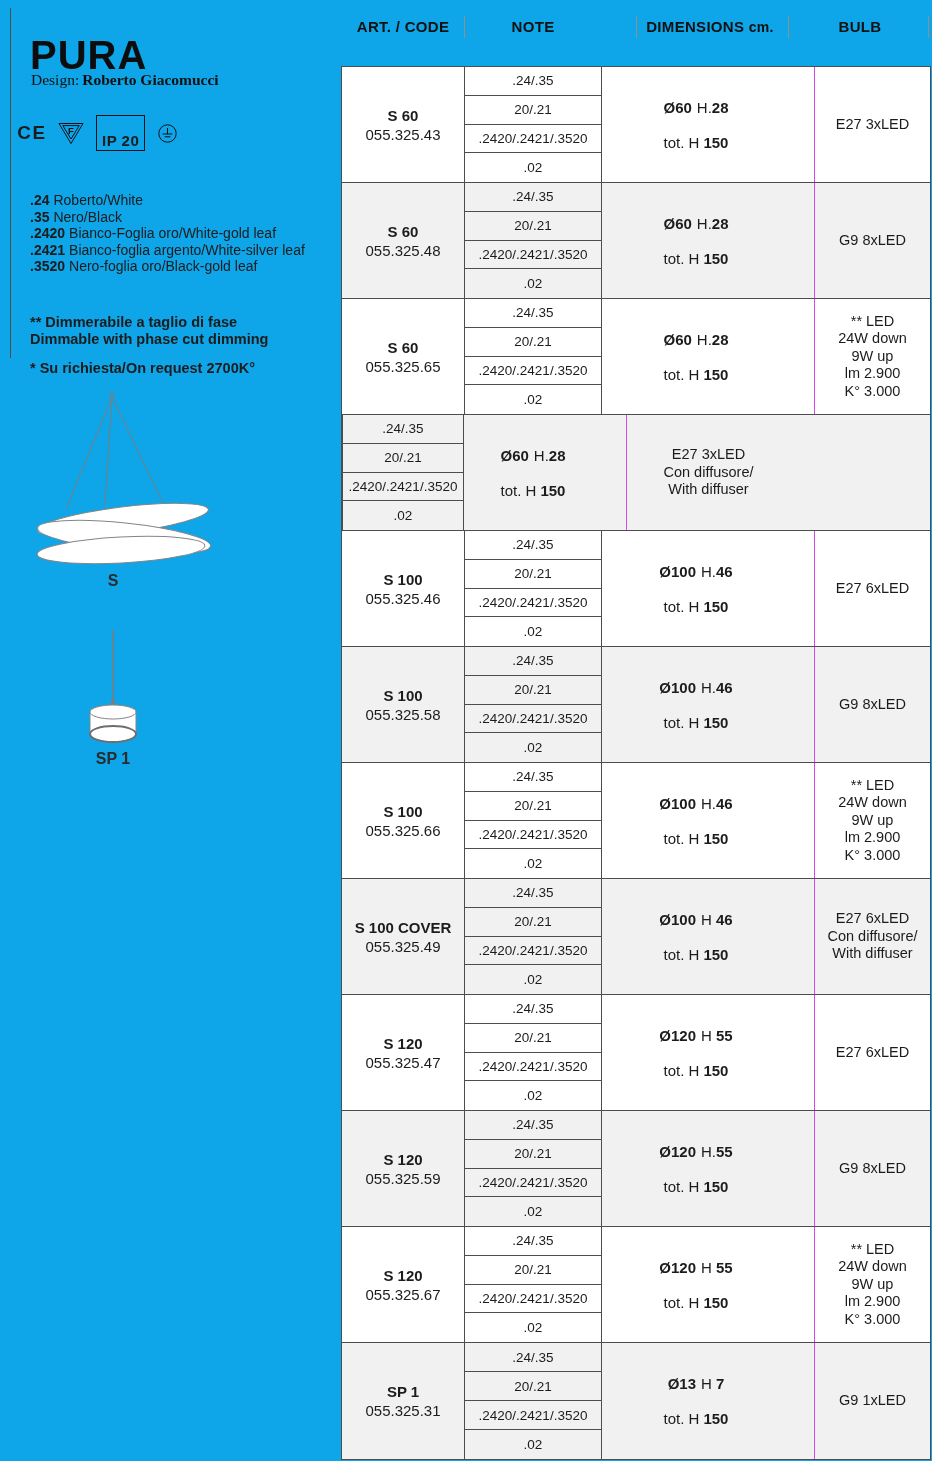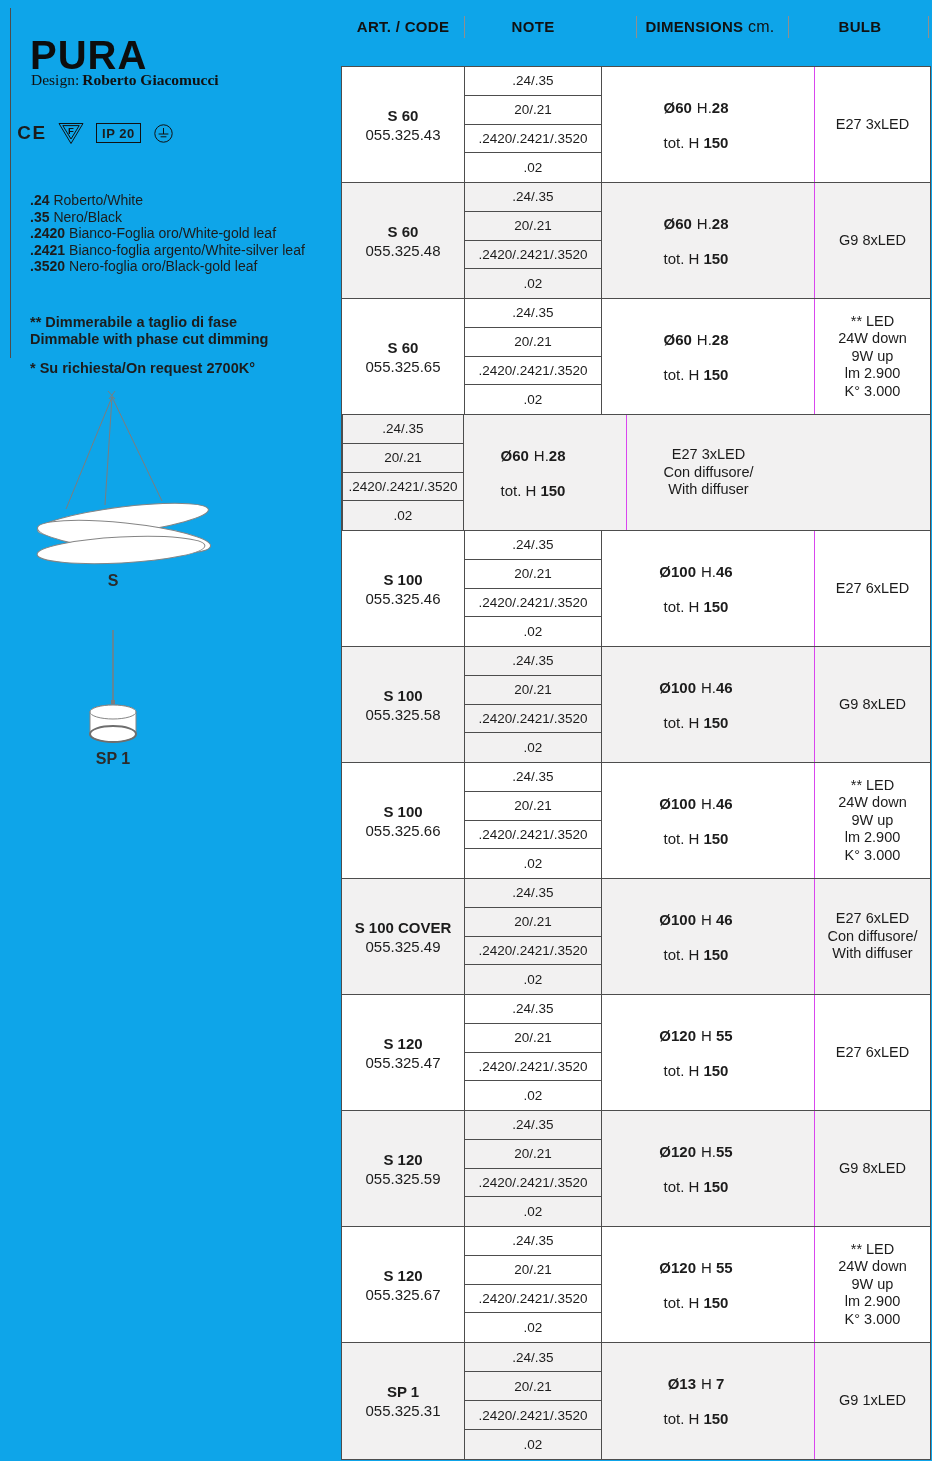--- a/index.html
+++ b/index.html
@@ -6,37 +6,37 @@
   .page{position:relative;width:932px;height:1461px;background:#0ea5e9;overflow:hidden;
         font-family:"Liberation Sans",sans-serif;color:#1c1c1c;}
   .abs{position:absolute;}
   
   .vrule{left:10px;top:8px;width:1px;height:350px;background:#4d4d4d;}
   .title{left:30px;top:8px;font-size:40px;font-weight:800;letter-spacing:1px;line-height:1;color:#0d0d0d;}
   .design{left:31px;top:55px;font-family:"Liberation Serif",serif;font-size:15.5px;color:#111;}
   .design b{margin-left:3px;}
   .certs{left:18px;top:80px;display:flex;align-items:center;gap:12px;height:24px;margin-top:41px;}
   .ce{font-size:18px;font-weight:600;letter-spacing:1.5px;transform:scaleX(1.05);}
-  .ipbox{border:1.5px solid #111;padding:2px 5px 1px 5px;font-size:13px;font-weight:600;letter-spacing:0.5px;}
+  .ipbox{border:1.5px solid #111;padding:16px 5px 1px 5px;font-size:15px;font-weight:600;letter-spacing:0.5px;}
   .finishes{left:30px;font-size:14px;line-height:16.5px;}
   .f1{top:120px;}
   .f2{top:192px;}
   .finish-line b{margin-right:4px;}
   .note-dim{left:30px;top:299px;font-size:14.5px;font-weight:700;line-height:17.5px;}
   .note-req{left:30px;top:345px;font-size:14.5px;font-weight:700;}
   .s-draw{left:28px;top:390px;}
   .sp-draw{left:85px;top:630px;}
   .fig-label{left:28px;width:170px;text-align:center;font-weight:700;font-size:16px;color:#2b2b2b;}
   .lbl-s{top:572px;}
   .lbl-sp{top:750px;}
   
   .thead{left:0;top:16px;width:828px;height:24px;}
   .hlabel{position:absolute;top:2px;transform:translateX(-50%);font-size:15px;font-weight:700;
           letter-spacing:0.3px;white-space:nowrap;color:#111;}
-  .cmsuffix{font-size:16px;font-weight:400;}
+  .cmsuffix{font-size:14px;font-weight:700;}
   .hsep{position:absolute;top:0;width:1px;height:22px;background:#8f8f8f;}
   
   .ptable{left:341px;top:66px;width:590px;height:1394px;border:1px solid #4d4d4d;box-sizing:border-box;
           display:grid;grid-template-rows:repeat(12,1fr);background:#fff;}
   .trow{display:grid;grid-template-columns:122px 138px 188px 1fr;border-bottom:1px solid #4d4d4d;min-height:0;}
   .trow:last-child{border-bottom:none;}
   .trow.shaded{background:#f2f1f1;}
   .cell{display:flex;min-height:0;}
   .art{flex-direction:column;align-items:center;justify-content:center;gap:2px;}
   .model{font-weight:700;font-size:15px;}

